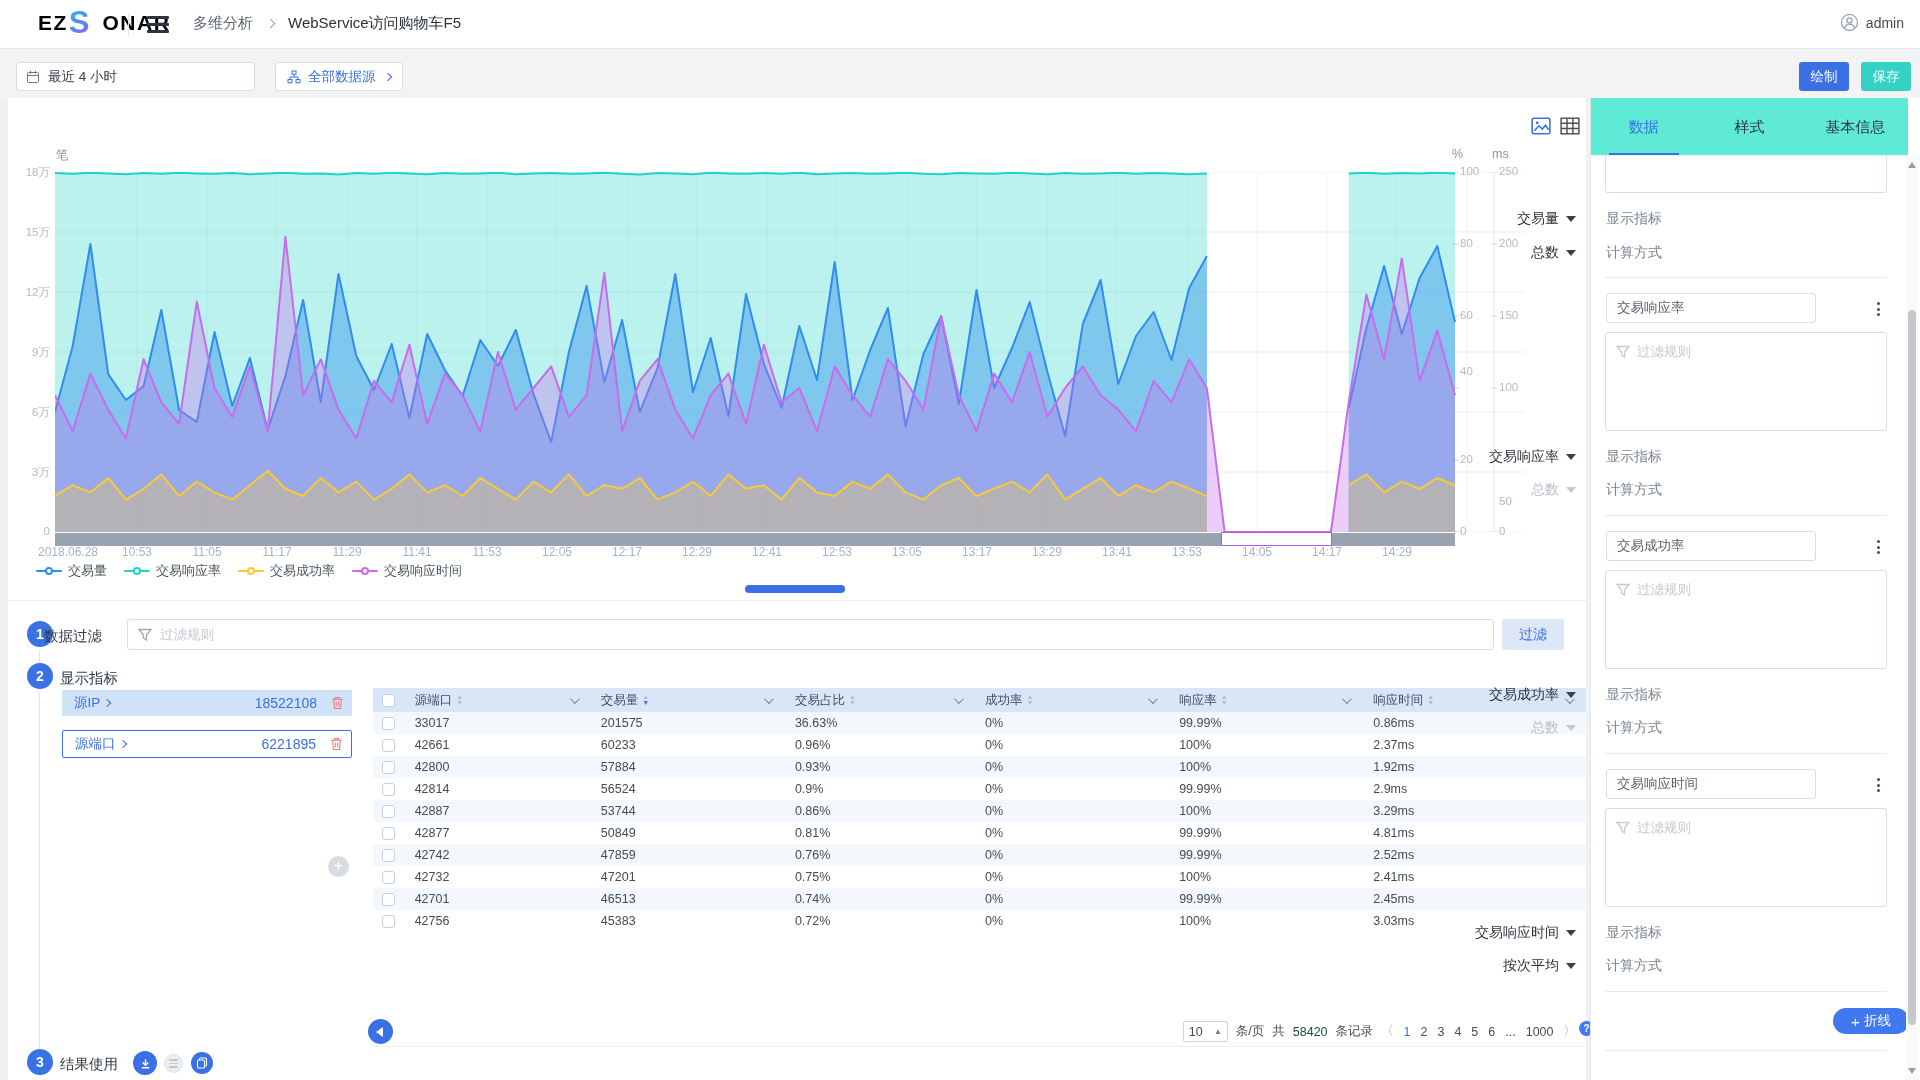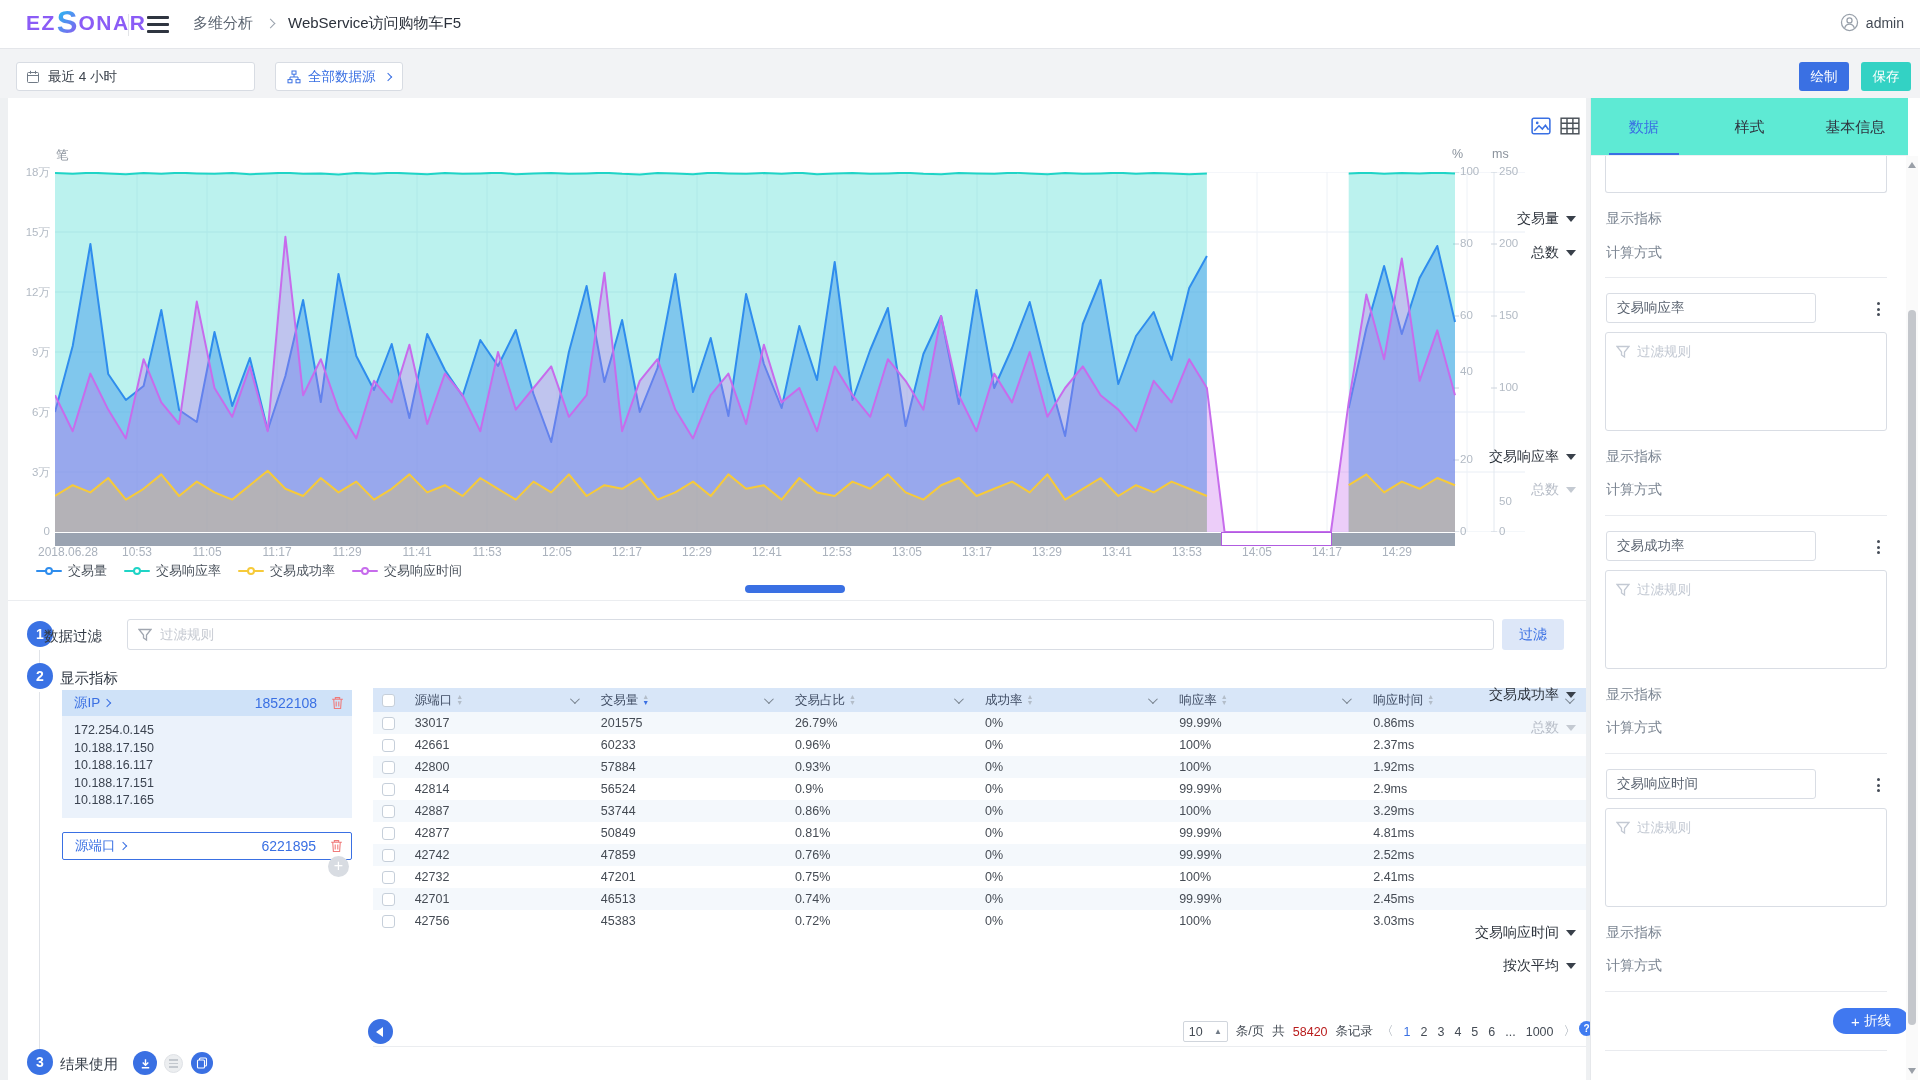--- a/index.html
+++ b/index.html
@@ -3,21 +3,21 @@
 <meta charset="utf-8">
 <style>
   * { margin:0; padding:0; box-sizing:border-box; }
   html,body { width:1920px; height:1080px; overflow:hidden; background:#eef0f2;
     font-family:"Liberation Sans","DejaVu Sans",sans-serif; }
   body { position:relative; }
 
   
   #header { position:absolute; left:0; top:0; width:1920px; height:49px; background:#fff; border-bottom:1px solid #e4e6ea; z-index:5;}
   #logo { position:absolute; left:26px; top:8px; display:flex; align-items:center; cursor:pointer;}
-  #logo .lg { font-weight:bold; color:#8b5cf6; font-size:21px; letter-spacing:1.5px;}
+  #logo .lg { font-weight:bold; color:#000000; font-size:21px; letter-spacing:1.5px;margin-left:12px;}
   #logo .lg-s { font-weight:bold; font-size:31px; margin:0 1px; background:linear-gradient(135deg,#29b6f0 10%,#8a5cf0 90%); -webkit-background-clip:text; background-clip:text; color:transparent; line-height:30px;}
   #logo-divider { position:absolute; left:128px; top:14px; width:1px; height:22px; background:#e2e4e8;}
   #hamburger { position:absolute; left:147px; top:16px; width:22px; height:17px; display:flex; flex-direction:column; justify-content:space-between; cursor:pointer;}
   #hamburger div { height:3px; background:#2f3540; border-radius:1px;}
   #breadcrumb { position:absolute; left:193px; top:14px; display:flex; align-items:center; font-size:15px; color:#5b6470;}
   #breadcrumb .crumb2 { color:#2b313b; }
   .chev-r { display:inline-block; width:7px; height:7px; border-right:1.5px solid #9aa2ac; border-top:1.5px solid #9aa2ac; transform:rotate(45deg); margin:0 14px;}
   #user { position:absolute; right:16px; top:13px; display:flex; align-items:center; gap:7px; cursor:pointer;}
   #user span { font-size:14px; color:#434a54;}
 
@@ -87,21 +87,21 @@
   .hchev { margin-left:auto; margin-right:14px; width:7px; height:7px; border-right:1.5px solid #78828e; border-bottom:1.5px solid #78828e; transform:rotate(45deg) translateY(-2px); cursor:pointer;}
   .t-cell { font-size:12.5px; color:#454b54; padding-left:10px;}
 
   
   #pager-line { position:absolute; left:373px; top:1046px; width:1213px; height:1px; background:#ebedf0;}
   #back-circle { position:absolute; left:368px; top:1019px; width:25px; height:25px; border-radius:50%; background:#3a70e3; display:flex; align-items:center; justify-content:center; cursor:pointer;}
   #back-circle .tri { width:0; height:0; border-top:5px solid transparent; border-bottom:5px solid transparent; border-right:7px solid #fff; margin-right:2px;}
   #pager { position:absolute; top:1021px; right:344px; display:flex; align-items:center; gap:8px; font-size:12.5px; color:#454c55;}
   #per-page { width:45px; height:21px; border:1px solid #d0d5dc; border-radius:2px; display:flex; align-items:center; justify-content:space-between; padding:0 5px; cursor:pointer;}
   #per-page i { font-style:normal; font-size:8px; color:#707a86;}
-  #pager .blue { color:#b91c1c;}
+  #pager .blue { color:#14532d;}
   #pager .pg { cursor:pointer; padding:0 2px;}
   #pager .pg.cur { color:#3a70e3;}
   #pager .arr { color:#9aa3ad; cursor:pointer;}
   #help-circle { position:absolute; right:326px; top:1021px; width:15px; height:15px; border-radius:50%; background:#3f7bf0; color:#fff; font-size:10px; font-weight:bold; text-align:center; line-height:15px; cursor:pointer;}
 
   
   .res-icon { position:absolute; border-radius:50%; display:flex; align-items:center; justify-content:center; cursor:pointer;}
   #res-download { left:133px; top:1051px; width:24px; height:24px; background:#3a70e3;}
   #res-disabled { left:164px; top:1054px; width:19px; height:19px; background:#eceef0; border:1px solid #dfe2e6; flex-direction:column; gap:2px;}
   #res-disabled div { width:9px; height:1.5px; background:#c3c8ce;}
@@ -320,27 +320,20 @@
           <span>源IP</span>
           <i class="chev-r"></i>
         </span>
         <span class="cnt">18522108</span>
         <span style="display: flex;">
           <svg width="13" height="14" viewBox="0 0 12 13" fill="none" stroke="#f07a7a" stroke-width="1">
             <path d="M1 3h10M4 3V1.5h4V3M2.5 3l.6 8.6h5.8l.6-8.6M4.8 5.2v4.6M7.2 5.2v4.6"></path>
           </svg>
         </span>
       </div>
-      <div class="dim-list">
-        <div>172.254.0.145</div>
-        <div>10.188.17.150</div>
-        <div>10.188.16.117</div>
-        <div>10.188.17.151</div>
-        <div>10.188.17.165</div>
-      </div>
     </div>
     <div style="border: 1.5px solid rgb(58, 112, 227); border-radius: 2px; margin-top: 14px; background: rgb(255, 255, 255);">
       <div class="dim-head">
         <span class="ttl">
           <span>源端口</span>
           <i class="chev-r"></i>
         </span>
         <span class="cnt">6221895</span>
         <span style="display: flex;">
           <svg width="13" height="14" viewBox="0 0 12 13" fill="none" stroke="#f07a7a" stroke-width="1">
@@ -405,21 +398,21 @@
         </span>
         <span class="hchev"></span>
       </div>
     </div>
     <div class="t-row">
       <div class="cell-cb">
         <span class="cb"></span>
       </div>
       <div class="t-cell" style="width: 188px;">33017</div>
       <div class="t-cell" style="width: 196px;">201575</div>
-      <div class="t-cell" style="width: 192px;">26.79%</div>
+      <div class="t-cell" style="width: 192px;">36.63%</div>
       <div class="t-cell" style="width: 196px;">0%</div>
       <div class="t-cell" style="width: 196px;">99.99%</div>
       <div class="t-cell" style="width: 225px;">0.86ms</div>
     </div>
     <div class="t-row">
       <div class="cell-cb">
         <span class="cb"></span>
       </div>
       <div class="t-cell" style="width: 188px;">42661</div>
       <div class="t-cell" style="width: 196px;">60233</div>

